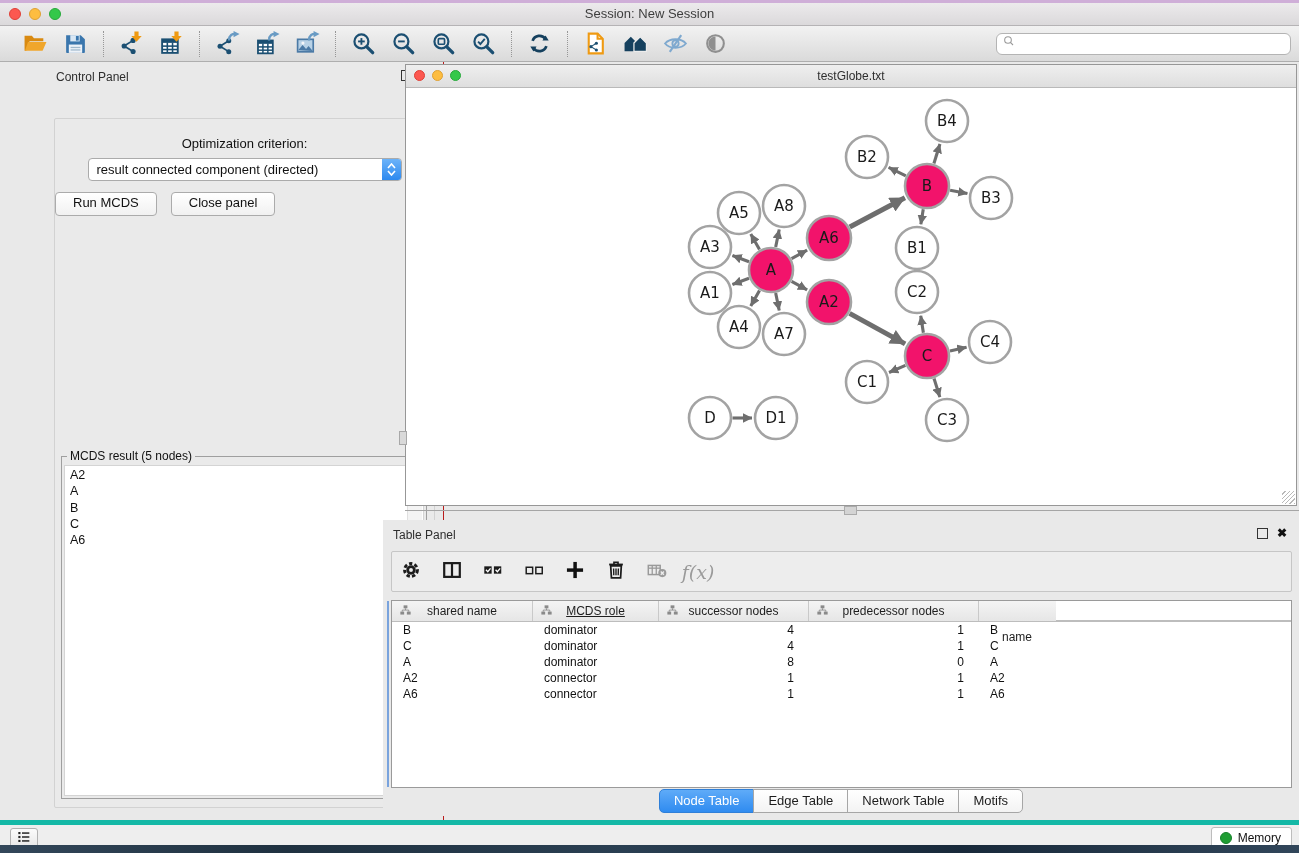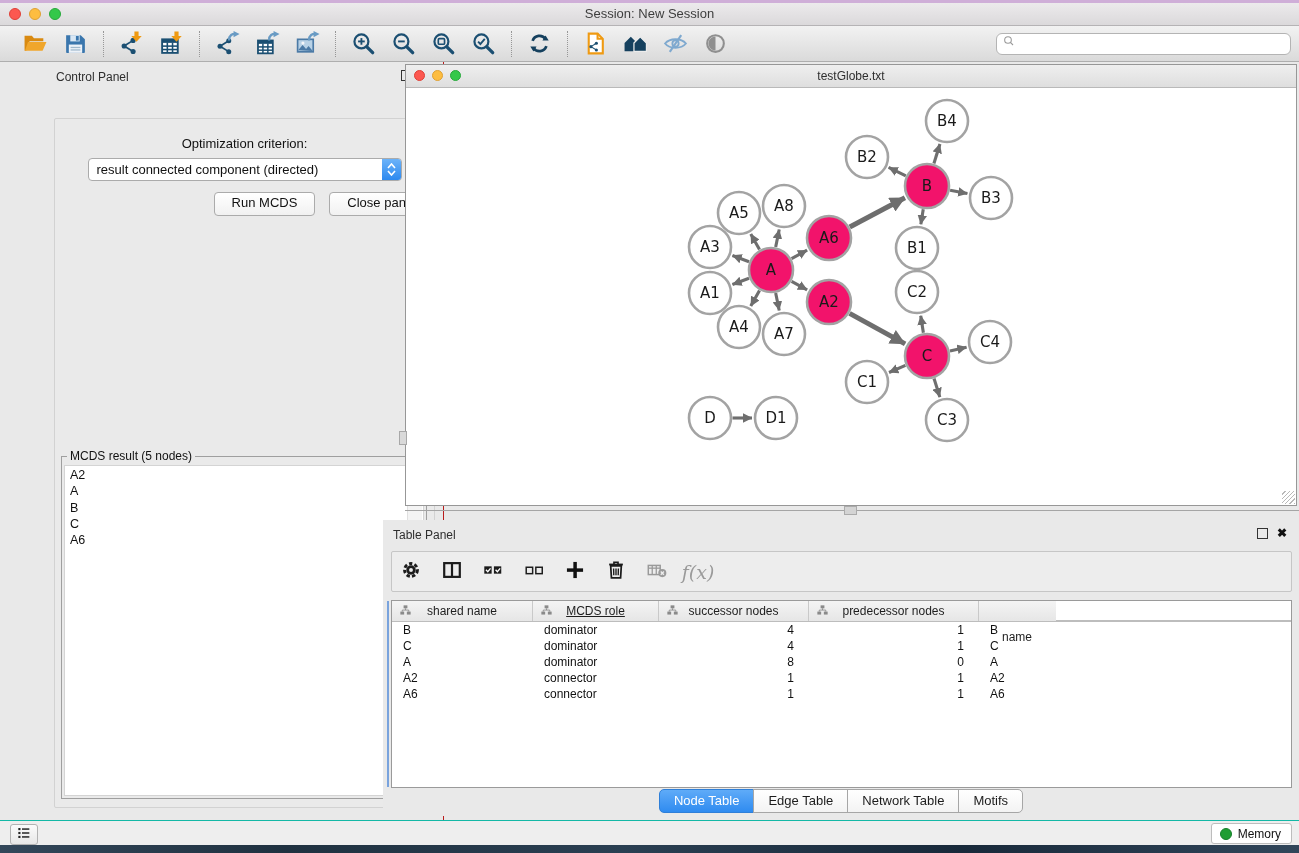--- a/index.html
+++ b/index.html
@@ -48,21 +48,21 @@
   .cp-body{position:absolute;top:56px;left:8px;right:8px;bottom:12px;background:#eaeaea;
     border:1px solid #d2d2d2;border-radius:2px;}
   .opt-label{margin-top:17px;text-align:center;font-size:13px;color:#111;}
   .criterion{margin:7px auto 0;width:314px;height:23px;background:#fff;border:1px solid #ababab;
     border-radius:4px;display:flex;align-items:center;box-sizing:border-box;}
   .criterion .val{flex:1;font-size:13px;padding-left:8px;color:#111;white-space:nowrap;}
   .criterion .stepper{width:19px;height:21px;border-radius:0 3px 3px 0;
     background:linear-gradient(#6cb3f9,#2d89ef);display:flex;flex-direction:column;
     align-items:center;justify-content:center;gap:1px;}
   .criterion .stepper svg{display:block;}
-  .btn-row{display:flex;justify-content:flex-end;gap:14px;margin-top:11px;}
+  .btn-row{display:flex;justify-content:flex-start;gap:14px;margin-top:11px;}
   .push-btn{height:22px;line-height:20px;padding:0 17px;background:linear-gradient(#ffffff,#f1f1f1);
     border:1px solid #ababab;border-radius:4px;font-size:13px;color:#111;cursor:default;}
   .result-box{position:absolute;left:6px;right:7px;top:337px;bottom:8px;border:1px solid #9f9f9f;}
   .rb-title{position:absolute;top:-8px;left:5px;font-size:12px;color:#111;background:#eaeaea;padding:0 3px;}
   .rb-list{position:absolute;top:8px;left:2px;right:2px;bottom:2px;background:#fff;border:1px solid #d4d4d4;}
   .rb-items{position:absolute;inset:1px 16px 1px 1px;font-size:12.5px;color:#111;}
   .rb-items div{line-height:16.3px;padding-left:4px;}
   .rb-scroll{position:absolute;top:1px;bottom:1px;right:1px;width:14px;background:#f4f4f4;border-left:1px solid #e0e0e0;}
   
   .net-window{position:absolute;left:405px;top:64px;width:892px;height:442px;background:#fff;
@@ -97,21 +97,21 @@
   .th .tree{position:absolute;left:7px;top:3px;}
   .th.fill{flex:1;border-right:none;background:#fff;border-bottom:1px solid #bdbdbd;}
   .tr{display:flex;height:16px;align-items:center;font-size:12px;color:#111;}
   .td{box-sizing:border-box;white-space:nowrap;overflow:hidden;}
   .tp-tabs{position:absolute;left:0;right:0;top:269px;display:flex;justify-content:center;}
   .tp-tabs .seg{height:22px;line-height:22px;font-size:13px;padding:0 14px;border-radius:0;}
   .tp-tabs .seg:first-child{border-radius:5px 0 0 5px;}
   .tp-tabs .seg:last-child{border-radius:0 5px 5px 0;}
   
   .statusbar{position:absolute;left:0;right:0;bottom:8px;height:25px;background:#eeeeee;
-    border-top:1px solid #14b8a6;box-sizing:border-box;}
+    border-top:5px solid #14b8a6;box-sizing:border-box;}
   .status-list-btn{position:absolute;left:10px;top:3px;width:26px;height:19px;
     background:linear-gradient(#fbfbfb,#e7e7e7);border:1px solid #b2b2b2;border-radius:3px;
     display:flex;align-items:center;justify-content:center;}
   .memory-btn{position:absolute;right:7px;top:2px;height:19px;padding:0 10px 0 8px;background:#fff;
     border:1px solid #bdbdbd;border-radius:3px;display:flex;align-items:center;gap:6px;font-size:12px;color:#111;}
   .memory-dot{width:12px;height:12px;border-radius:50%;background:#1f9d33;border:1px solid #15802a;box-sizing:border-box;}
 </style>
 </head>
 <body>
 

